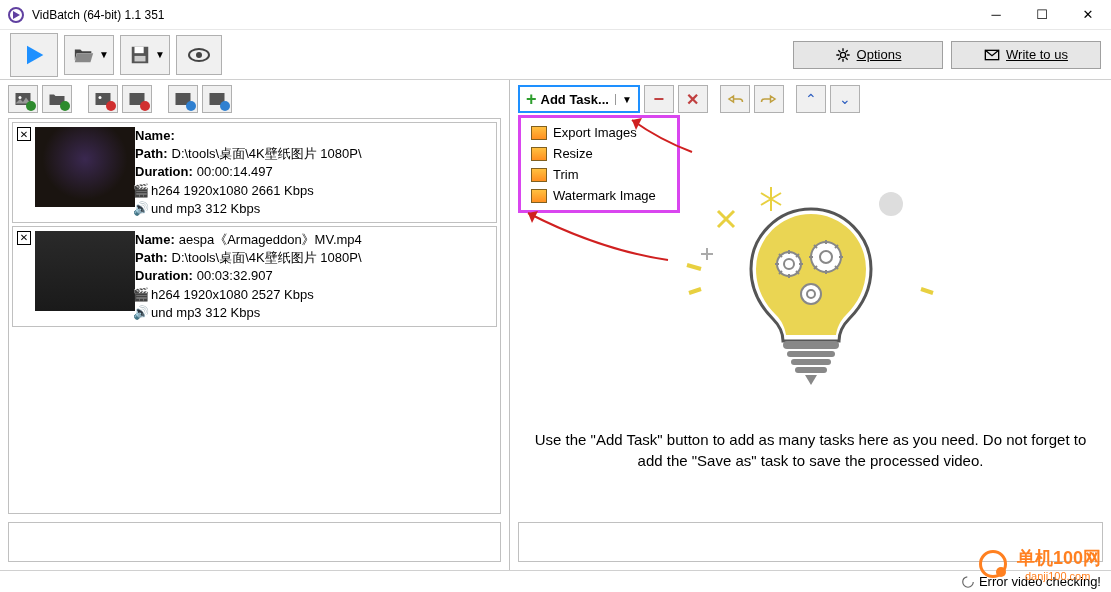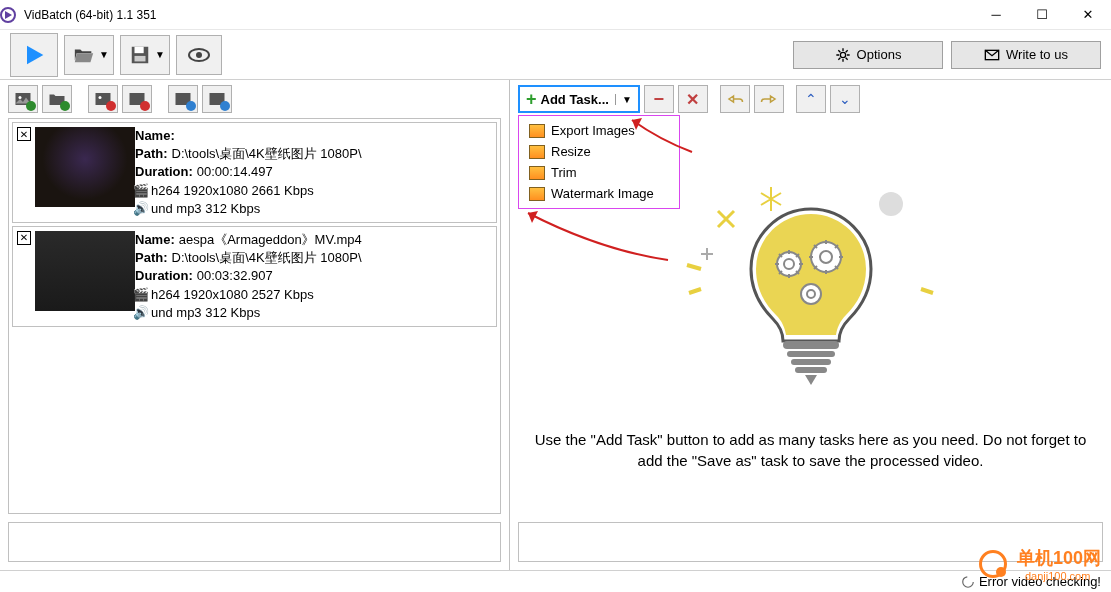--- a/index.html
+++ b/index.html
@@ -1,36 +1,36 @@
 <!DOCTYPE html>
 <html><head>
   <meta charset="utf-8">
   <style>
     * { margin: 0; padding: 0; box-sizing: border-box; font-family: "Segoe UI", Tahoma, sans-serif; }
     body { width: 1111px; height: 592px; background: #fff; overflow: hidden; position: relative; }
     
     
     .titlebar { height: 30px; display: flex; align-items: center; justify-content: space-between; background: #fff; border-bottom: 1px solid #e8e8e8; }
-    .titlebar-left { display: flex; align-items: center; gap: 8px; }
+    .titlebar-left { display: flex; align-items: center; gap: 8px; padding-left: 8px; }
     .app-icon { width: 16px; height: 16px; }
     .title-text { font-size: 12px; color: #000; }
     .titlebar-right { display: flex; }
     .win-btn { width: 46px; height: 30px; display: flex; align-items: center; justify-content: center; font-size: 13px; cursor: default; }
     
     
     .main-toolbar { height: 50px; display: flex; align-items: center; justify-content: space-between; padding: 0 10px; border-bottom: 1px solid #d0d0d0; }
     .main-toolbar-left { display: flex; align-items: center; gap: 6px; }
     .play-btn { width: 48px; height: 44px; border: 1px solid #b0b0b0; background: #f0f0f0; display: flex; align-items: center; justify-content: center; cursor: pointer; }
     .play-btn svg { fill: #1e90ff; }
     .tbtn { height: 40px; border: 1px solid #b0b0b0; background: #f0f0f0; display: flex; align-items: center; justify-content: center; cursor: pointer; padding: 0 8px; }
     .tbtn.split { padding: 0 4px 0 8px; }
     .dropdown-arrow { margin-left: 4px; font-size: 10px; }
     .eye-btn { width: 46px; }
     .main-toolbar-right { display: flex; gap: 8px; }
-    .opt-btn { width: 150px; height: 28px; border: 1px solid #a0a0a0; background: #e6e6e6; display: flex; align-items: center; justify-content: center; gap: 6px; font-size: 13px; cursor: pointer; }
+    .opt-btn { width: 150px; height: 28px; border: 1px solid #a0a0a0; background: #e6e6e6; display: flex; align-items: center; justify-content: center; gap: 6px; font-size: 13px; cursor: pointer; text-decoration: underline; }
     
     
     .content { display: flex; height: calc(100% - 102px); }
     .left-pane { width: 510px; display: flex; flex-direction: column; border-right: 1px solid #c0c0c0; }
     .right-pane { flex: 1; display: flex; flex-direction: column; }
     
     
     .sub-toolbar { height: 38px; display: flex; align-items: center; gap: 4px; padding: 0 8px; }
     .sbtn { width: 30px; height: 28px; border: 1px solid #b0b0b0; background: #f0f0f0; display: flex; align-items: center; justify-content: center; cursor: pointer; position: relative; }
     .sbtn svg { width: 18px; height: 18px; }
@@ -52,21 +52,21 @@
     .mini-icon { width: 12px; height: 12px; display: inline-flex; align-items: center; justify-content: center; }
     
     
     .task-toolbar { height: 38px; display: flex; align-items: center; gap: 4px; padding: 0 8px; position: relative; }
     .addtask-btn { height: 28px; border: 2px solid #1e90ff; background: #fff; display: flex; align-items: center; padding: 0 6px; font-size: 13px; font-weight: bold; cursor: pointer; }
     .addtask-plus { color: #2e9e2e; font-size: 18px; font-weight: bold; margin-right: 4px; }
     .addtask-arrow { margin-left: 6px; font-size: 10px; border-left: 1px solid #999; padding-left: 6px; }
     .ibtn { width: 30px; height: 28px; border: 1px solid #b0b0b0; background: #f0f0f0; display: flex; align-items: center; justify-content: center; cursor: pointer; }
     
     
-    .dropdown-menu { position: absolute; top: 35px; left: 8px; background: #fff; border: 1px solid #d946ef; padding: 4px 2px; z-index: 10; min-width: 162px; }
+    .dropdown-menu { position: absolute; top: 35px; left: 8px; background: #fff; border: 3px solid #d946ef; padding: 4px 2px; z-index: 10; min-width: 162px; }
     .menu-item { display: flex; align-items: center; gap: 6px; padding: 3px 8px; font-size: 13px; cursor: pointer; }
     .menu-icon { width: 16px; height: 14px; background: linear-gradient(#ffc040, #ff9020); border: 1px solid #806020; display: inline-block; }
     
     
     .hint-area { flex: 1; display: flex; flex-direction: column; align-items: center; justify-content: center; padding: 20px; position: relative; }
     .bulb-svg { margin-bottom: 20px; }
     .hint-text { font-size: 15px; text-align: center; color: #000; line-height: 1.4; }
     
     
     .bottom-panel { height: 40px; border: 1px solid #c0c0c0; margin: 0 8px 8px 8px; background: #fff; }

